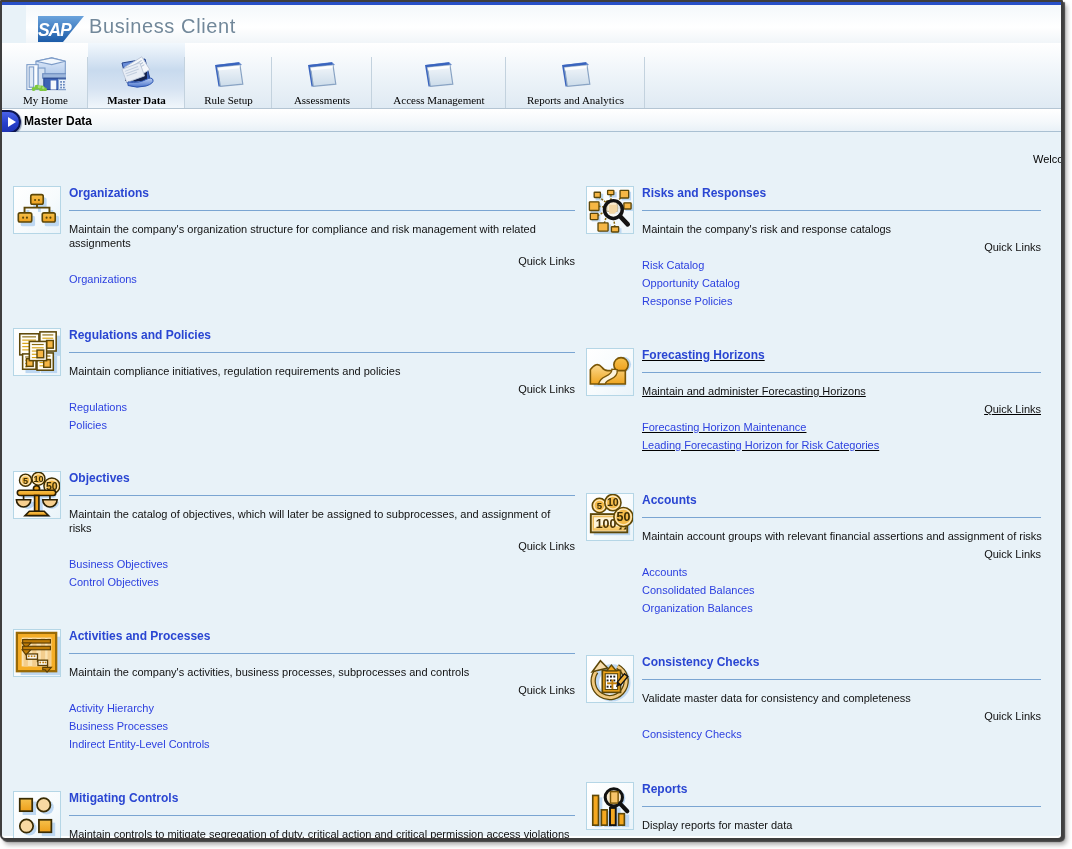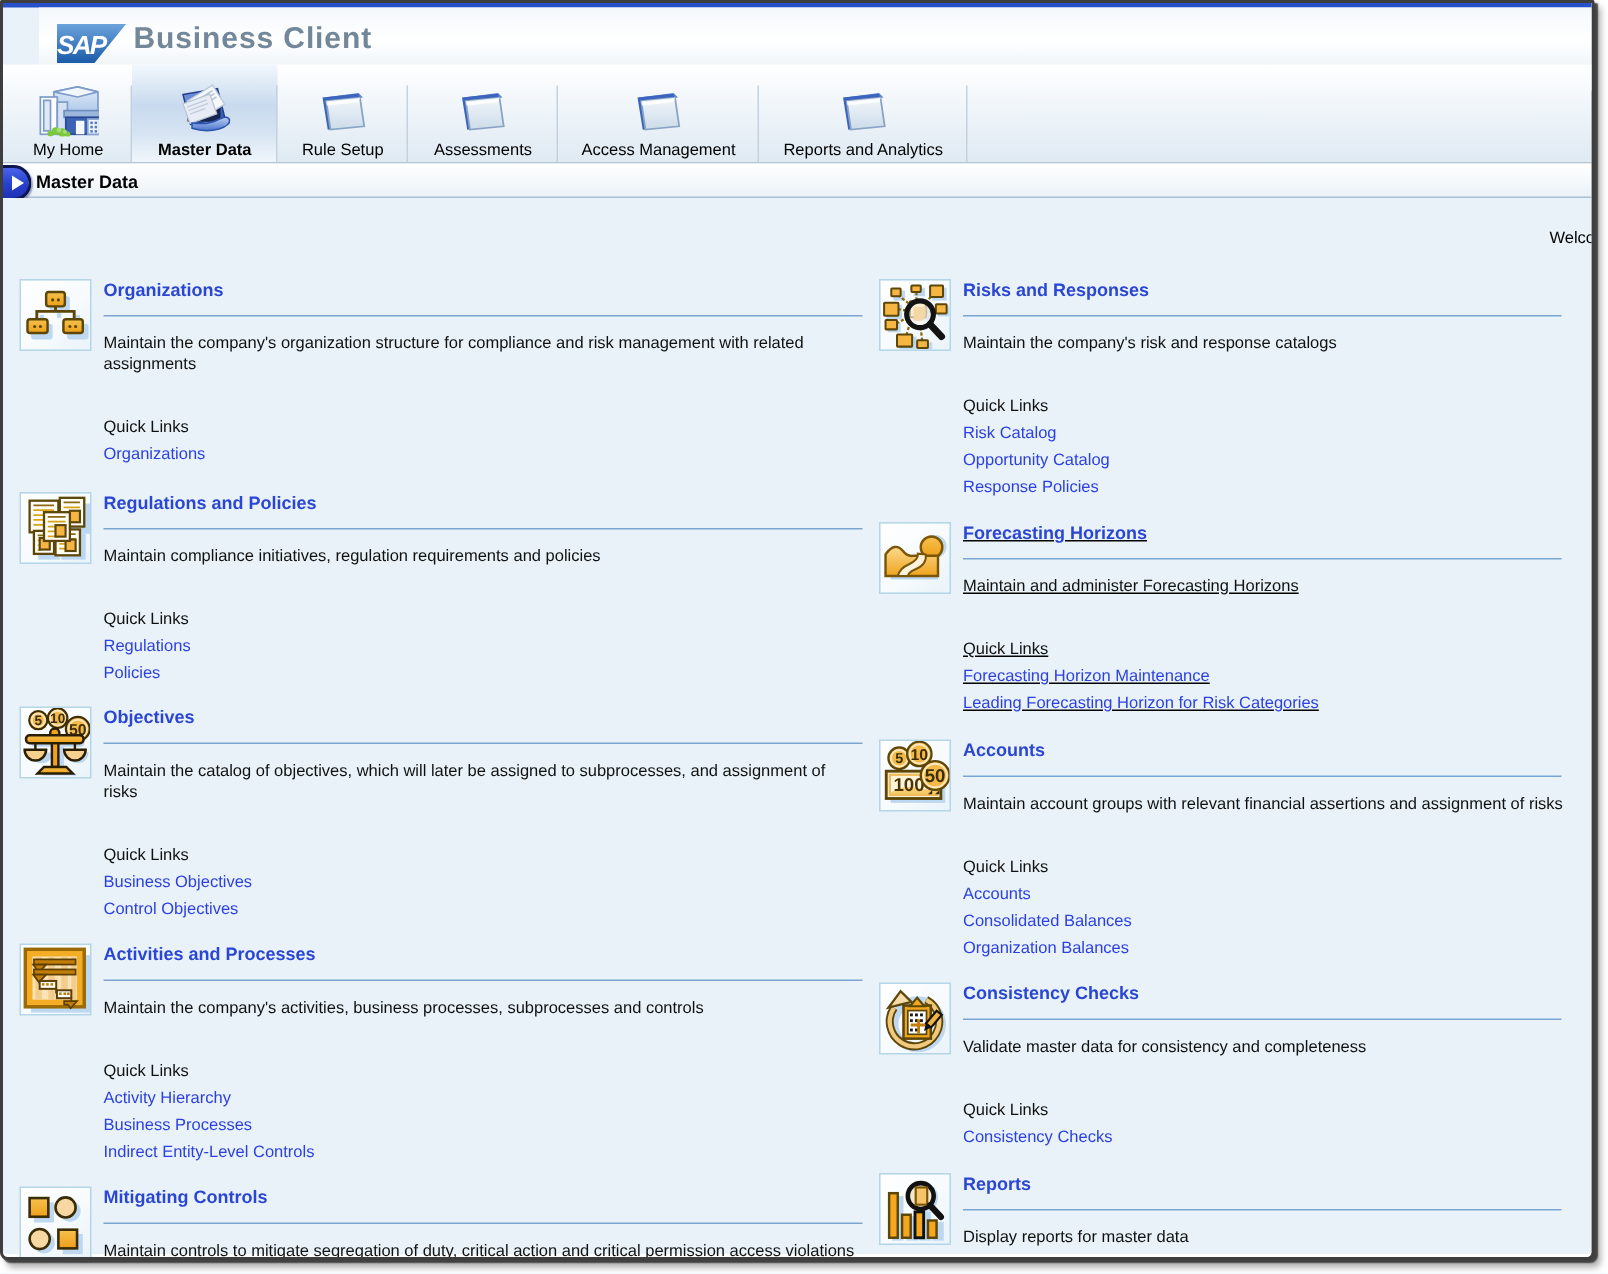--- a/index.html
+++ b/index.html
@@ -1,39 +1,39 @@
 <!DOCTYPE html>
 <html><head>
 <meta charset="utf-8">
 <style>
 html,body{margin:0;padding:0;}
 body{width:1072px;height:849px;background:#ffffff;font-family:"Liberation Sans",sans-serif;overflow:hidden;position:relative;}
 #win{position:absolute;left:0;top:0;width:1059px;height:836px;background:#e8f2f8;border:2px solid #3e3e3e;border-radius:1px 1px 5px 5px;box-shadow:2px 2px 1px rgba(45,45,45,0.85),4px 5px 4px rgba(120,120,120,0.55),inset -2px 0 0 rgba(255,255,255,0.95),inset 0 -2px 0 rgba(255,255,255,0.95);overflow:hidden;}
 #topline{position:absolute;left:0;top:0;width:100%;height:3px;background:#2850c8;}
 #hdr{position:absolute;left:0;top:3px;width:100%;height:56px;background:linear-gradient(180deg,#f4f8fb 0%,#ffffff 40%,#e2ebf2 100%);border-bottom:1px solid #c2cdd8;box-sizing:border-box;margin-left:24px;}
-#hdr .bc{position:absolute;left:63px;top:11px;font-size:20px;line-height:20px;font-weight:bold;color:#72889a;letter-spacing:0.6px;}
+#hdr .bc{position:absolute;left:63px;top:11px;font-size:20px;line-height:20px;font-weight:normal;color:#72889a;letter-spacing:0.6px;}
 #tabs{position:absolute;left:0;top:41px;width:100%;height:66px;background:linear-gradient(180deg,#ffffff 0%,#eef4f9 50%,#dfeaf3 100%);border-bottom:1px solid #b4c5d3;box-sizing:border-box;}
-.tab{position:absolute;top:0;height:65px;}
+.tab{position:absolute;top:0;height:65px;font-family:Liberation Serif, serif;}
 .tab .sep{position:absolute;right:0;top:14px;bottom:0;width:1px;background:#c3d2de;}
 .tab .lbl{position:absolute;left:0;right:0;bottom:2px;text-align:center;font-size:11px;color:#000;}
 .tab.sel{background:linear-gradient(180deg,#f2f8fd 0%,#c8daee 42%,#d6e3f2 70%,#f0f6fb 100%);}
 .tab.sel .lbl{font-weight:bold;}
 .tab svg{position:absolute;left:50%;transform:translateX(-50%);top:14px;}
 #crumb{position:absolute;left:0;top:107px;width:100%;height:23px;background:linear-gradient(180deg,#ffffff 0%,#f4f8fb 60%,#e9f1f7 100%);border-bottom:1px solid #a9c0d2;box-sizing:border-box;}
 #crumb .cap{position:absolute;left:0;top:1px;width:17px;height:20px;background:linear-gradient(180deg,#4a63e8 0%,#2740cc 55%,#1d33b4 100%);border:2px solid #0d1650;border-left:none;border-radius:0 14px 14px 0;box-shadow:1px 1px 1px rgba(60,80,120,0.5);}
 #crumb .tri{position:absolute;left:6px;top:5px;width:0;height:0;border-left:8px solid #ffffff;border-top:5px solid transparent;border-bottom:5px solid transparent;}
 #crumb .ct{position:absolute;left:22px;top:5px;font-size:12px;font-weight:bold;color:#000;}
 #content{position:absolute;left:0;top:130px;width:100%;height:703px;background:#e8f2f8;}
 #welcome{position:absolute;left:1031px;top:150px;font-size:11px;line-height:14px;color:#000;white-space:nowrap;}
 .sec{position:absolute;}
 .icon{position:absolute;width:46px;height:46px;background:linear-gradient(135deg,#ffffff 0%,#f7fbfd 55%,#e9f3f9 100%);border:1px solid #b5d6e6;}
 .st{font-size:12px;font-weight:bold;color:#2a46d2;height:24px;line-height:14px;margin-top:-2px;}
 .sr{height:1px;background:#7aa5d2;margin-bottom:11px;}
 .sd{font-size:11px;line-height:14px;color:#111;white-space:nowrap;}
-.ql{margin-top:28px;font-size:11px;line-height:14px;color:#111;}
+.ql{margin-top:4px;font-size:11px;line-height:14px;color:#111;text-align:right;}
 .lk{margin-top:4px;font-size:11px;line-height:14px;color:#2d41e0;}
 </style>
 </head>
 <body>
 <div id="win">
   <div id="topline"></div>
   <div id="hdr">
     <svg width="48" height="26" viewBox="0 0 48 26" style="position:absolute;left:12px;top:11px;">
       <defs>
           <linearGradient id="sapg" x1="0" y1="0" x2="0" y2="1">

